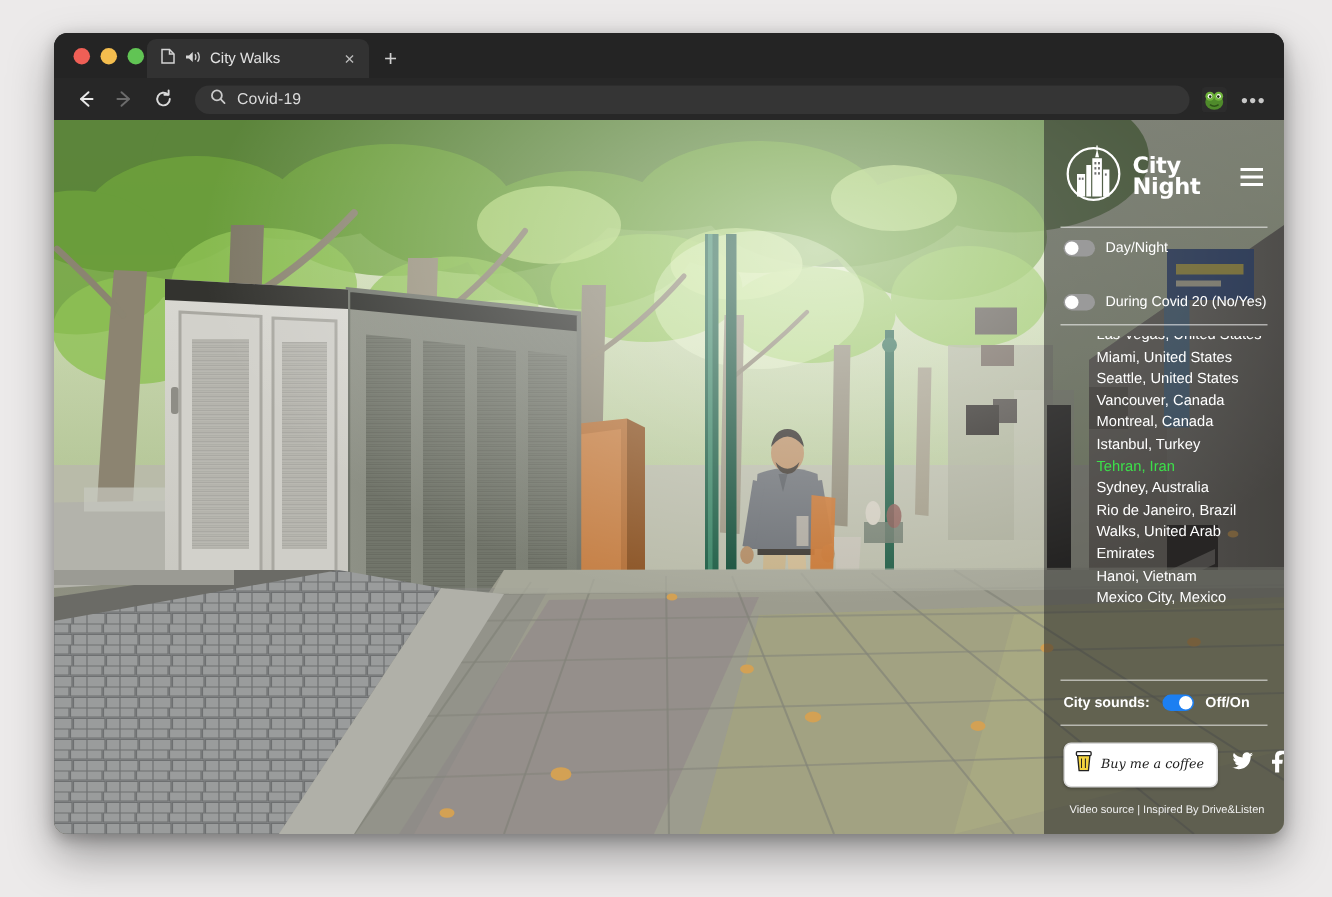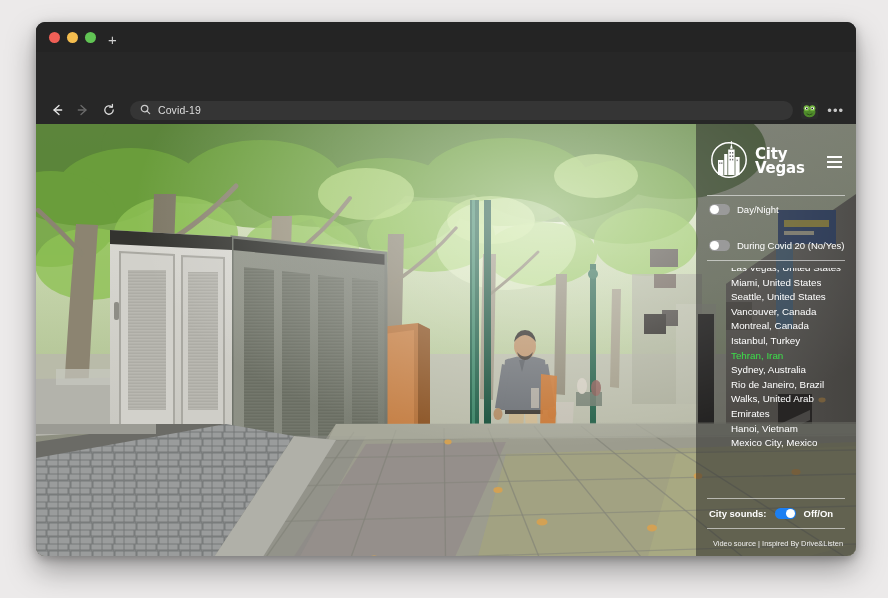--- a/index.html
+++ b/index.html
@@ -87,21 +87,20 @@
   }
 
   
   #toolbar {
     position: relative;
     height: 28px;
     background: #272727;
     display: flex;
     align-items: center;
     padding: 0 10px;
-    margin-top: 44px;
   }
   .nav-btn {
     width: 22px; height: 22px;
     display: flex; align-items: center; justify-content: center;
     margin-right: 4px;
   }
   #omnibox {
     flex: 1 1 auto;
     height: 19px;
     margin-left: 6px;
@@ -262,20 +261,37 @@
 <div id="browser-window">
 
   <div id="titlebar">
     <div id="traffic-lights">
       <span class="tl tl-close"></span>
       <span class="tl tl-min"></span>
       <span class="tl tl-max"></span>
     </div>
 
     <div id="tab-strip">
+      <div id="active-tab">
+        <span class="tab-ico">
+          <svg width="10" height="11" viewBox="0 0 10 11">
+            <path d="M1 1h5l3 3v6H1z" fill="none" stroke="#d3d3d3" stroke-width="1"></path>
+            <path d="M6 1v3h3" fill="none" stroke="#d3d3d3" stroke-width="1"></path>
+          </svg>
+        </span>
+        <span class="tab-ico">
+          <svg width="11" height="10" viewBox="0 0 11 10">
+            <path d="M1 4h2l2.5-2.3v6.6L3 6H1z" fill="#d6d6d6"></path>
+            <path d="M7 3.2c.8.9.8 2.7 0 3.6" fill="none" stroke="#d6d6d6" stroke-width=".9"></path>
+            <path d="M8.7 1.8c1.5 1.6 1.5 4.8 0 6.4" fill="none" stroke="#d6d6d6" stroke-width=".9"></path>
+          </svg>
+        </span>
+        <span id="tab-title">City Walks</span>
+        <span id="tab-close">×</span>
+      </div>
       <span id="new-tab">+</span>
     </div>
   </div>
 
   <div id="toolbar">
     <span class="nav-btn">
       <svg width="14" height="14" viewBox="0 0 14 14">
         <path d="M9 2.5L4 7l5 4.5" fill="none" stroke="#e8e8e8" stroke-width="1.3" stroke-linecap="round" stroke-linejoin="round"></path>
         <path d="M4.2 7h7.5" stroke="#e8e8e8" stroke-width="1.3" stroke-linecap="round"></path>
       </svg>
@@ -611,21 +627,21 @@
                 <rect x="20.6" y="18.8" width="1.3" height="1.6"></rect>
                 <rect x="23" y="18.8" width="1.3" height="1.6"></rect>
                 <rect x="10.2" y="22.4" width="1.2" height="1.5"></rect>
                 <rect x="12.2" y="22.4" width="1.2" height="1.5"></rect>
                 <rect x="27.6" y="19.6" width="1.2" height="1.5"></rect>
               </g>
             </svg>
           </span>
           <span id="brand-text">
             <span class="brand-line">City</span>
-            <span class="brand-line">Vegas</span>
+            <span class="brand-line">Night</span>
           </span>
         </div>
         <span id="hamburger">
           <span></span>
             <span></span>
             <span></span>
         </span>
       </div>
 
       <div class="divider"></div>
@@ -669,22 +685,20 @@
 
       <div id="sounds-row">
         <span id="sounds-label">City sounds:</span>
         <span class="switch on">
             <span class="knob"></span>
           </span>
         <span id="sounds-state">Off/On</span>
       </div>
 
       <div class="divider" id="support-divider"></div>
-
-      <div id="footer-note">Video source | Inspired By Drive&amp;Listen</div>
 
       <div id="support-row">
         <a id="coffee-btn">
           <span>
             <svg width="13" height="15" viewBox="0 0 13 15">
               <path d="M2.4 3.6h8.2l-1 10.2H3.4z" fill="#f2d33f" stroke="#222" stroke-width=".9" stroke-linejoin="round"></path>
               <rect x="1.6" y="1.1" width="9.8" height="2.6" rx=".7" fill="#ffffff" stroke="#222" stroke-width=".9"></rect>
               <path d="M5 5.6v6.4M7.6 5.6v6.4" stroke="#222" stroke-width=".7"></path>
             </svg>
           </span>
@@ -694,15 +708,17 @@
           <svg width="15" height="15" viewBox="0 0 16 16">
             <path d="M15.3 3.1a5.9 5.9 0 0 1-1.7.5 3 3 0 0 0 1.3-1.7 6 6 0 0 1-1.9.7 3 3 0 0 0-5.1 2.7A8.5 8.5 0 0 1 1.7 2.2a3 3 0 0 0 .9 4 3 3 0 0 1-1.3-.4 3 3 0 0 0 2.4 3 3 3 0 0 1-1.3.1 3 3 0 0 0 2.8 2.1A6 6 0 0 1 .5 12.3a8.5 8.5 0 0 0 4.6 1.3c5.5 0 8.5-4.6 8.5-8.5v-.4a6 6 0 0 0 1.7-1.6z" fill="#ffffff"></path>
           </svg>
         </a>
         <a class="social-ico">
           <svg width="15" height="15" viewBox="0 0 16 16">
             <path d="M10.3 3.1h1.8V.6A24 24 0 0 0 9.5.5C7 .5 5.4 2 5.4 4.7v2.3H3.2v2.8h2.2v7h2.9v-7h2.2l.4-2.8H8.3V5c0-.8.2-1.4 1.4-1.4z" fill="#ffffff"></path>
           </svg>
         </a>
       </div>
+
+      <div id="footer-note">Video source | Inspired By Drive&amp;Listen</div>
     </div>
   </div>
 </div>
 
 </body></html>

